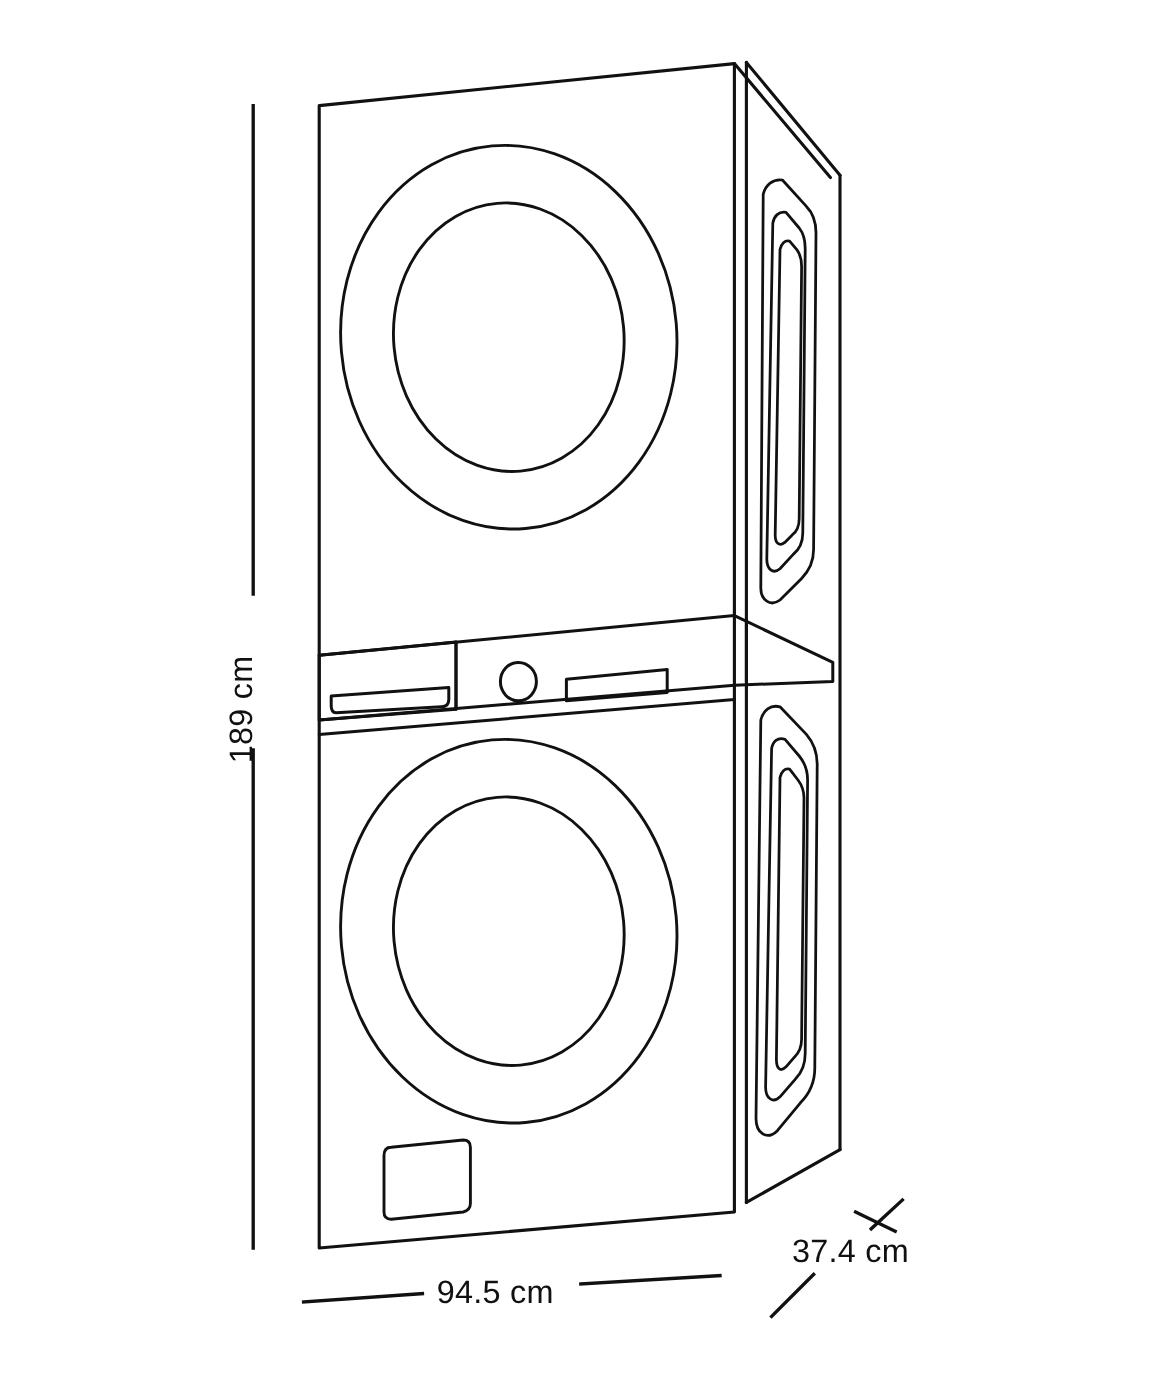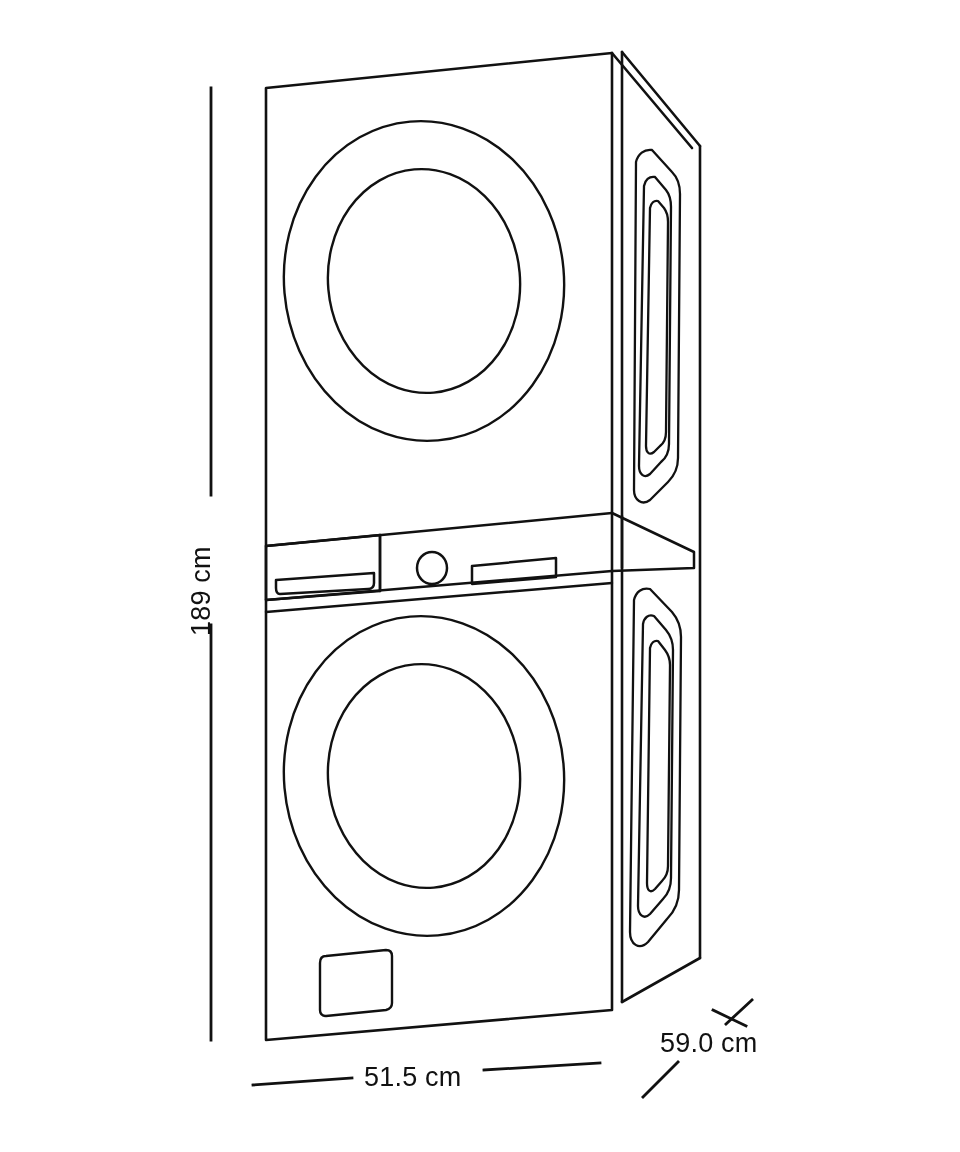--- a/index.html
+++ b/index.html
@@ -151,17 +151,17 @@
       <line x1="484" y1="1070" x2="600" y2="1063"></line>
 
       <line x1="713" y1="1010" x2="746" y2="1026"></line>
       <line x1="643" y1="1097" x2="678" y2="1062"></line>
       <line x1="726" y1="1024" x2="752" y2="1000"></line>
     </g>
   </svg>
 
   <div class="dim-text" id="dim-height-text">189 cm</div>
 
-  <div class="dim-text" id="dim-width-text">51.5 cm</div>
+  <div class="dim-text" id="dim-width-text">94.5 cm</div>
 
-  <div class="dim-text" id="dim-depth-text">59.0 cm</div>
+  <div class="dim-text" id="dim-depth-text">37.4 cm</div>
 
 </div>
 
 </body></html>

